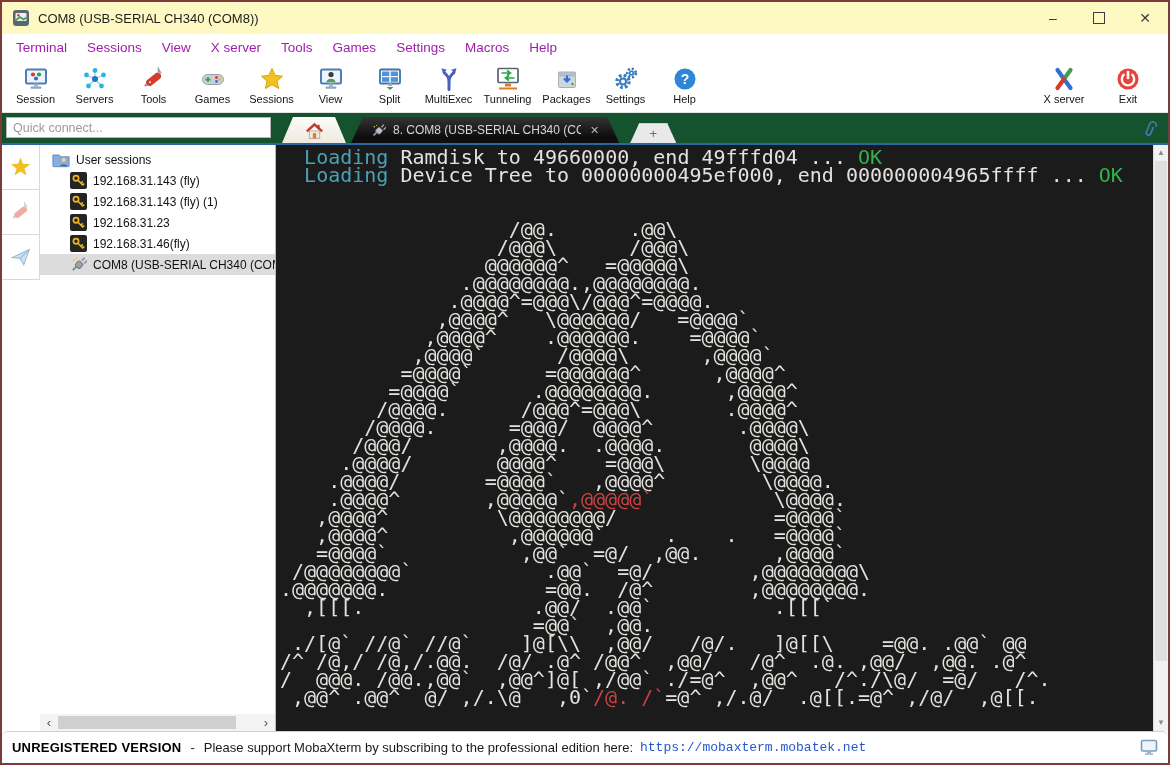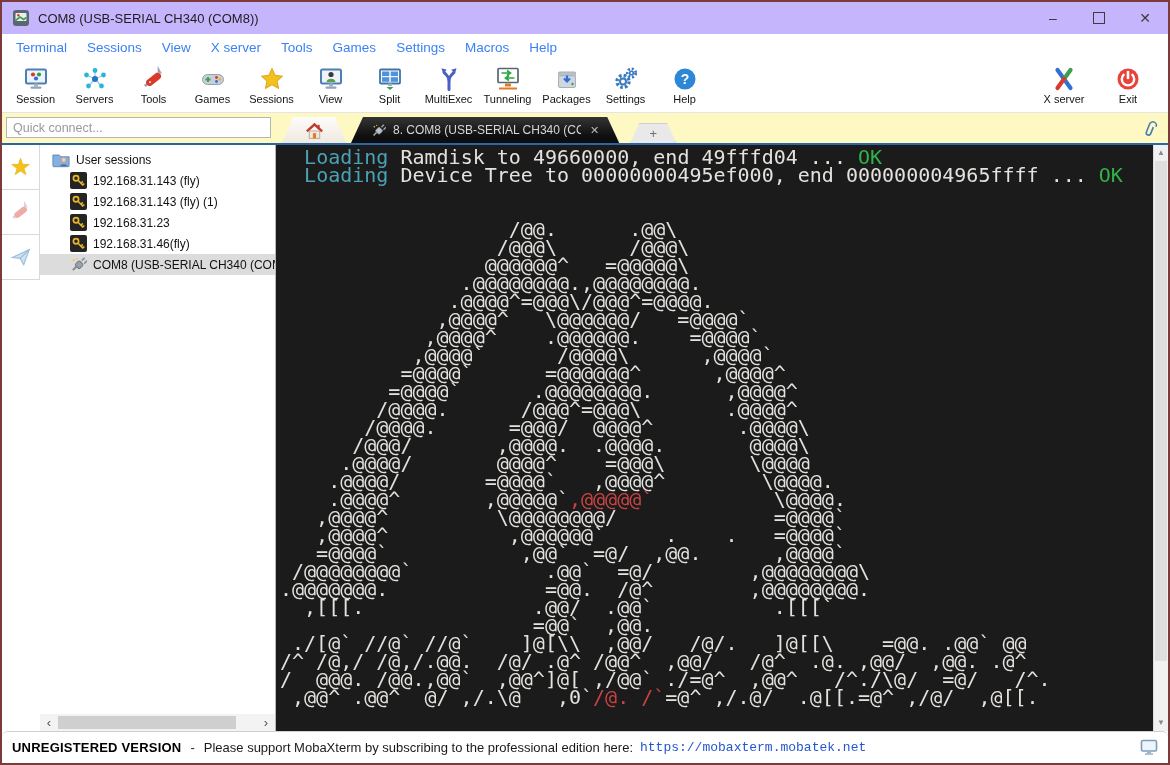--- a/index.html
+++ b/index.html
@@ -1,39 +1,39 @@
 <!DOCTYPE html>
 <html style="--term-bg: #1b1b1b; --term-white: #e4e2de; --term-cyan: #4ba2b5; --term-green: #33b24a; --term-red: #c94343; --accent-blue: #2a66a5; --link-blue: #2457cf;"><head>
 <meta charset="utf-8">
 <style>
   html,body{margin:0;padding:0;background:#9a9a9a;}
   .window{position:relative;width:1170px;height:765px;box-sizing:border-box;border:2px solid #7c3a3a;
     background:#fff;font-family:"Liberation Sans",sans-serif;display:flex;flex-direction:column;overflow:hidden;}
 
   
-  .titlebar{height:32px;display:flex;align-items:center;padding-left:10px;background:#c4b5fd;flex:0 0 auto;}
+  .titlebar{height:32px;display:flex;align-items:center;padding-left:10px;background:#fef9c3;flex:0 0 auto;}
   .title-text{font-size:13px;color:#1d1d1d;margin-left:8px;flex:1;}
   .win-controls{display:flex;height:100%;}
   .win-btn{width:46px;display:flex;align-items:center;justify-content:center;color:#3c3c3c;font-size:14px;}
   .ctl-box{width:10px;height:10px;border:1px solid #3c3c3c;display:inline-block;}
 
   
-  .menubar{height:26px;display:flex;align-items:center;padding:0 4px;font-size:13.5px;color:#3b82f6;flex:0 0 auto;}
+  .menubar{height:26px;display:flex;align-items:center;padding:0 4px;font-size:13.5px;color:#a21caf;flex:0 0 auto;}
   .menu-item{padding:3px 10px;cursor:default;}
 
   
   .toolbar{height:50px;display:flex;align-items:flex-start;padding:2px 8px 0 4px;border-bottom:1px solid #e4e4e4;flex:0 0 auto;}
   .tb-item{width:59px;display:flex;flex-direction:column;align-items:center;gap:0;padding-top:3px;}
   .tb-ico{height:28px;width:30px;display:flex;align-items:center;justify-content:center;}
   .tb-label{font-size:11px;color:#141414;white-space:nowrap;}
   .tb-spacer{flex:1;}
   .tb-item.right{width:64px;}
 
   
-  .midrow{height:30px;display:flex;align-items:flex-end;border-bottom:2px solid var(--accent-blue,#2a66a5);background:#fef9c3;flex:0 0 auto;}
+  .midrow{height:30px;display:flex;align-items:flex-end;border-bottom:2px solid var(--accent-blue,#2a66a5);background:#14532d;flex:0 0 auto;}
   .qc-wrap{width:274px;box-sizing:border-box;padding:2px 5px 3px 4px;align-self:center;}
   .qc-input{width:100%;height:21px;border:1px solid #b5b5b5;font-size:12.5px;padding:0 6px;box-sizing:border-box;
     color:#333;font-family:"Liberation Sans",sans-serif;outline:none;}
   .qc-input::placeholder{color:#9a9a9a;}
   .tabs{flex:1;display:flex;align-items:flex-end;gap:5px;padding-left:6px;min-width:0;}
   .home-tab{width:64px;height:26px;background:linear-gradient(#fdfcfa,#efe9df);
     clip-path:polygon(11px 0,calc(100% - 11px) 0,100% 100%,0 100%);display:flex;align-items:center;justify-content:center;}
   .active-tab{height:26px;background:linear-gradient(180deg,#343434,#0e0e0e 75%);
     clip-path:polygon(12px 0,calc(100% - 12px) 0,100% 100%,0 100%);
     display:flex;align-items:center;gap:7px;padding:0 20px;color:#d6d6d6;}

